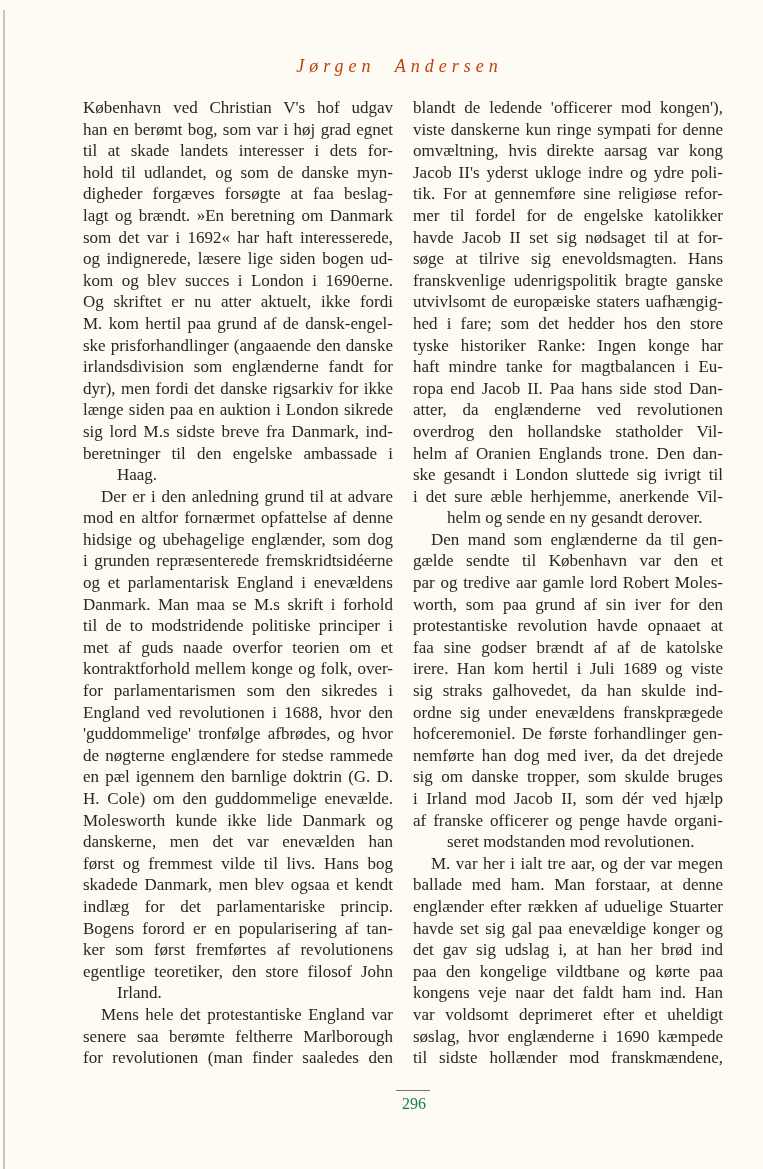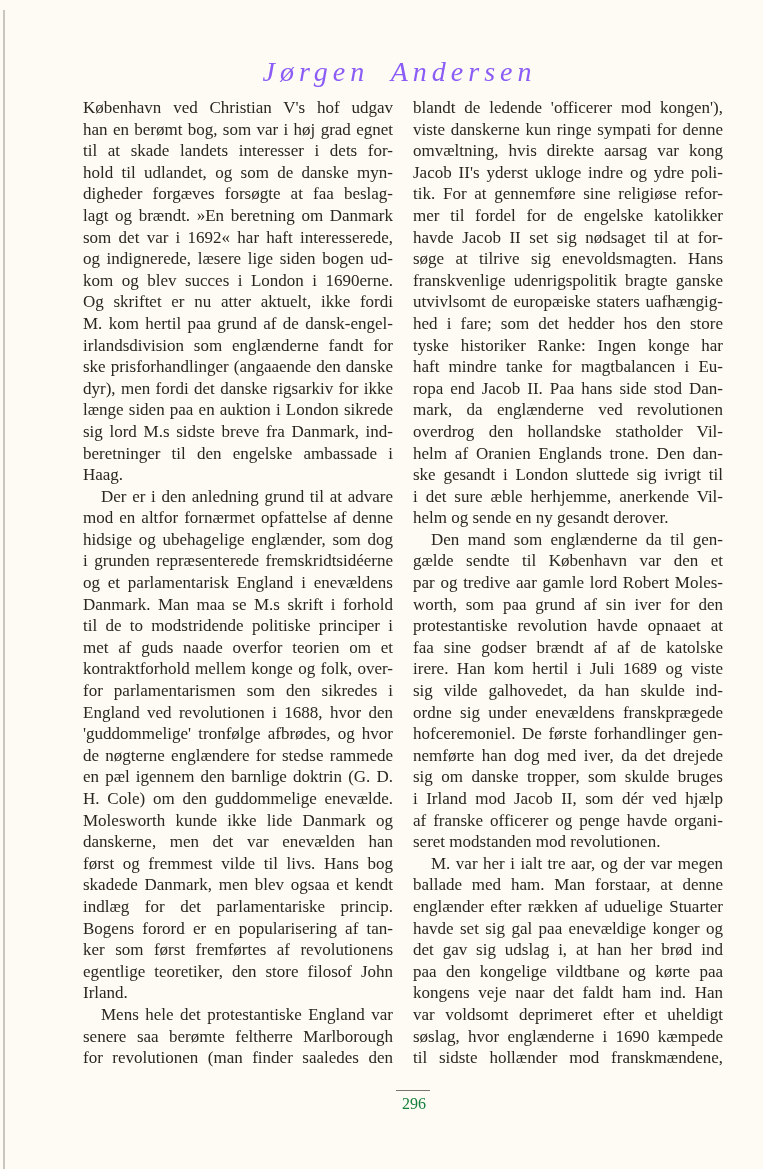--- a/index.html
+++ b/index.html
@@ -23,23 +23,23 @@
       height: 1159px;
       background: #c9c6bd;
     }
     .running-head {
       position: absolute;
       top: 56px;
       left: 0;
       width: 763px;
       text-align: center;
       font-style: italic;
-      font-size: 28px;
+      font-size: 18px;
       letter-spacing: 5px;
-      color: #8b5cf6;
+      color: #c2410c;
       padding-left: 36px;
       box-sizing: border-box;
       word-spacing: 10px;
     }
     .column {
       position: absolute;
       top: 97px;
       font-size: 17px;
       line-height: 21.6px;
     }
@@ -54,20 +54,21 @@
     .line {
       display: block;
       text-align: justify;
       text-align-last: justify;
       white-space: nowrap;
       height: 21.6px;
       overflow: visible;
     }
     .line.last {
       text-align-last: left;
+      margin-left: 34px;
     }
     .line.indent {
       padding-left: 18px;
     }
     .folio {
       position: absolute;
       top: 1095px;
       left: 396px;
       width: 36px;
       text-align: center;
@@ -95,22 +96,22 @@
     <span class="line">han en berømt bog, som var i høj grad egnet</span>
     <span class="line">til at skade landets interesser i dets for-</span>
     <span class="line">hold til udlandet, og som de danske myn-</span>
     <span class="line">digheder forgæves forsøgte at faa beslag-</span>
     <span class="line">lagt og brændt. »En beretning om Danmark</span>
     <span class="line">som det var i 1692« har haft interesserede,</span>
     <span class="line">og indignerede, læsere lige siden bogen ud-</span>
     <span class="line">kom og blev succes i London i 1690erne.</span>
     <span class="line">Og skriftet er nu atter aktuelt, ikke fordi</span>
     <span class="line">M. kom hertil paa grund af de dansk-engel-</span>
+    <span class="line">ske prisforhandlinger (angaaende den danske</span>
     <span class="line">irlandsdivision som englænderne fandt for</span>
-    <span class="line">ske prisforhandlinger (angaaende den danske</span>
     <span class="line">dyr), men fordi det danske rigsarkiv for ikke</span>
     <span class="line">længe siden paa en auktion i London sikrede</span>
     <span class="line">sig lord M.s sidste breve fra Danmark, ind-</span>
     <span class="line">beretninger til den engelske ambassade i</span>
     <span class="line last">Haag.</span>
     <span class="line indent">Der er i den anledning grund til at advare</span>
     <span class="line">mod en altfor fornærmet opfattelse af denne</span>
     <span class="line">hidsige og ubehagelige englænder, som dog</span>
     <span class="line">i grunden repræsenterede fremskridtsidéerne</span>
     <span class="line">og et parlamentarisk England i enevældens</span>
@@ -145,34 +146,34 @@
     <span class="line">tik. For at gennemføre sine religiøse refor-</span>
     <span class="line">mer til fordel for de engelske katolikker</span>
     <span class="line">havde Jacob II set sig nødsaget til at for-</span>
     <span class="line">søge at tilrive sig enevoldsmagten. Hans</span>
     <span class="line">franskvenlige udenrigspolitik bragte ganske</span>
     <span class="line">utvivlsomt de europæiske staters uafhængig-</span>
     <span class="line">hed i fare; som det hedder hos den store</span>
     <span class="line">tyske historiker Ranke: Ingen konge har</span>
     <span class="line">haft mindre tanke for magtbalancen i Eu-</span>
     <span class="line">ropa end Jacob II. Paa hans side stod Dan-</span>
-    <span class="line">mark, da englænderne ved revolutionen</span>
+    <span class="line">atter, da englænderne ved revolutionen</span>
     <span class="line">overdrog den hollandske statholder Vil-</span>
     <span class="line">helm af Oranien Englands trone. Den dan-</span>
     <span class="line">ske gesandt i London sluttede sig ivrigt til</span>
     <span class="line">i det sure æble herhjemme, anerkende Vil-</span>
     <span class="line last">helm og sende en ny gesandt derover.</span>
     <span class="line indent">Den mand som englænderne da til gen-</span>
     <span class="line">gælde sendte til København var den et</span>
     <span class="line">par og tredive aar gamle lord Robert Moles-</span>
     <span class="line">worth, som paa grund af sin iver for den</span>
     <span class="line">protestantiske revolution havde opnaaet at</span>
     <span class="line">faa sine godser brændt af af de katolske</span>
     <span class="line">irere. Han kom hertil i Juli 1689 og viste</span>
-    <span class="line">sig vilde galhovedet, da han skulde ind-</span>
+    <span class="line">sig straks galhovedet, da han skulde ind-</span>
     <span class="line">ordne sig under enevældens franskprægede</span>
     <span class="line">hofceremoniel. De første forhandlinger gen-</span>
     <span class="line">nemførte han dog med iver, da det drejede</span>
     <span class="line">sig om danske tropper, som skulde bruges</span>
     <span class="line">i Irland mod Jacob II, som dér ved hjælp</span>
     <span class="line">af franske officerer og penge havde organi-</span>
     <span class="line last">seret modstanden mod revolutionen.</span>
     <span class="line indent">M. var her i ialt tre aar, og der var megen</span>
     <span class="line">ballade med ham. Man forstaar, at denne</span>
     <span class="line">englænder efter rækken af uduelige Stuarter</span>

